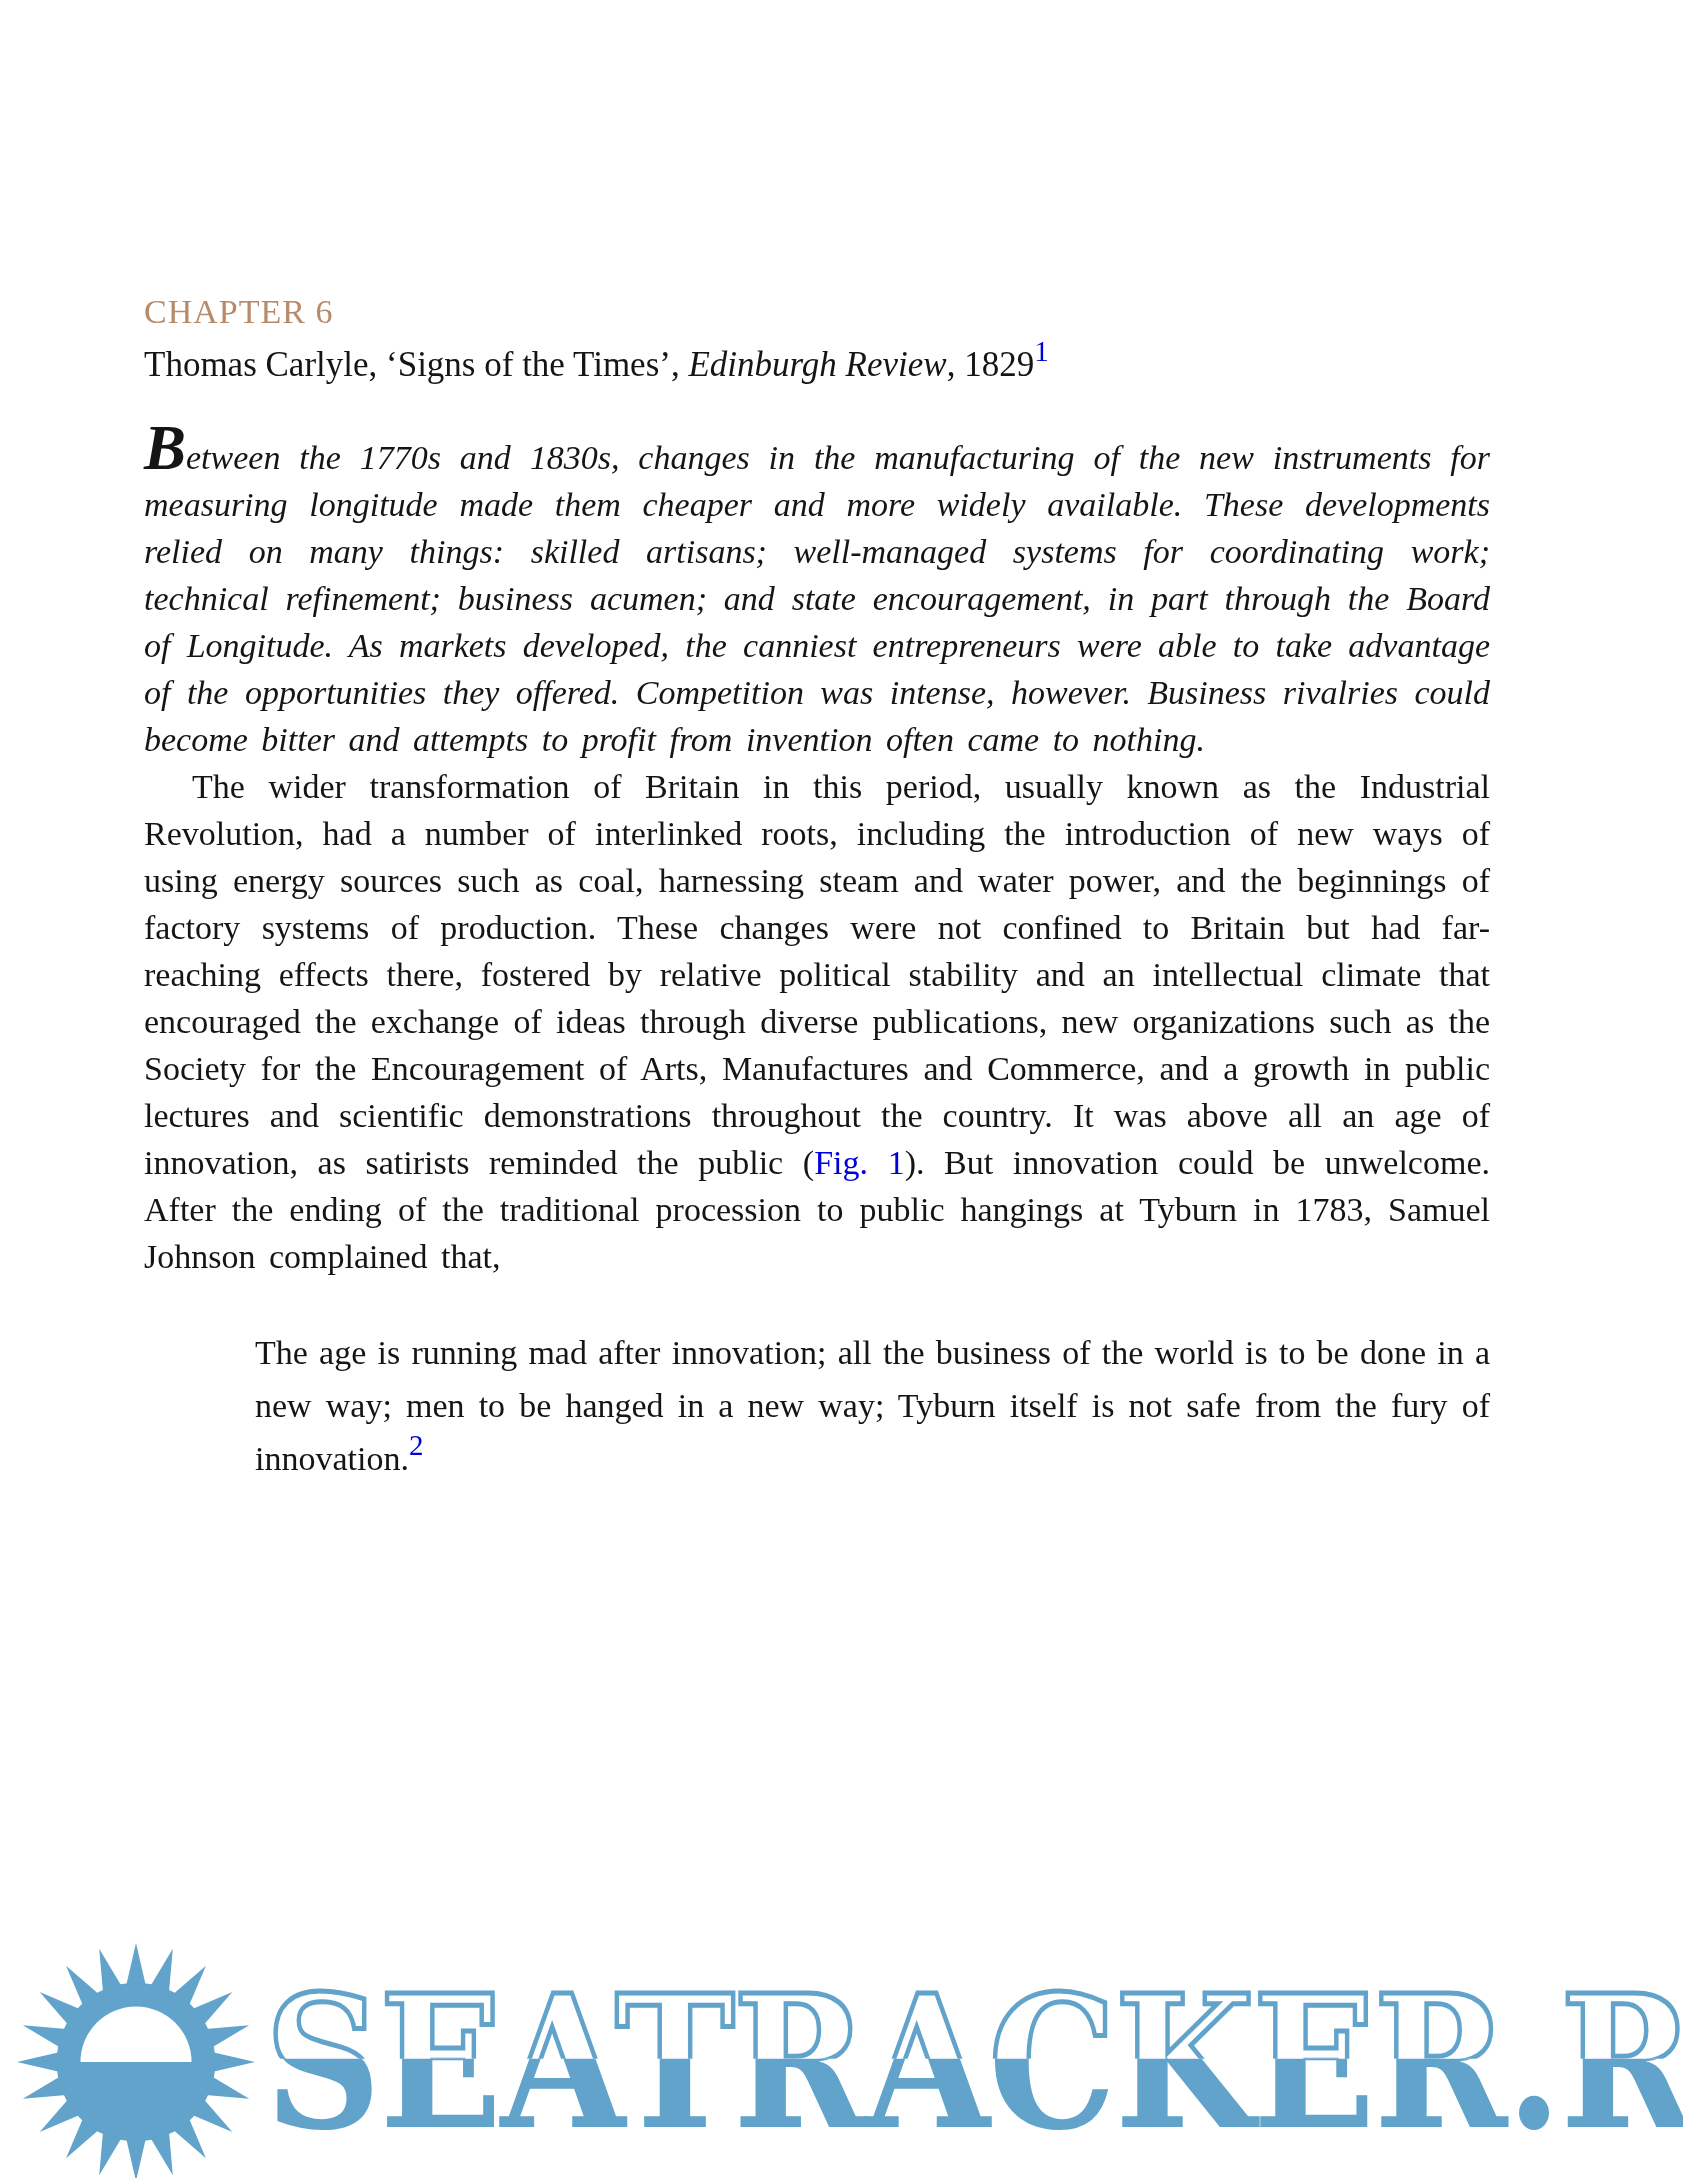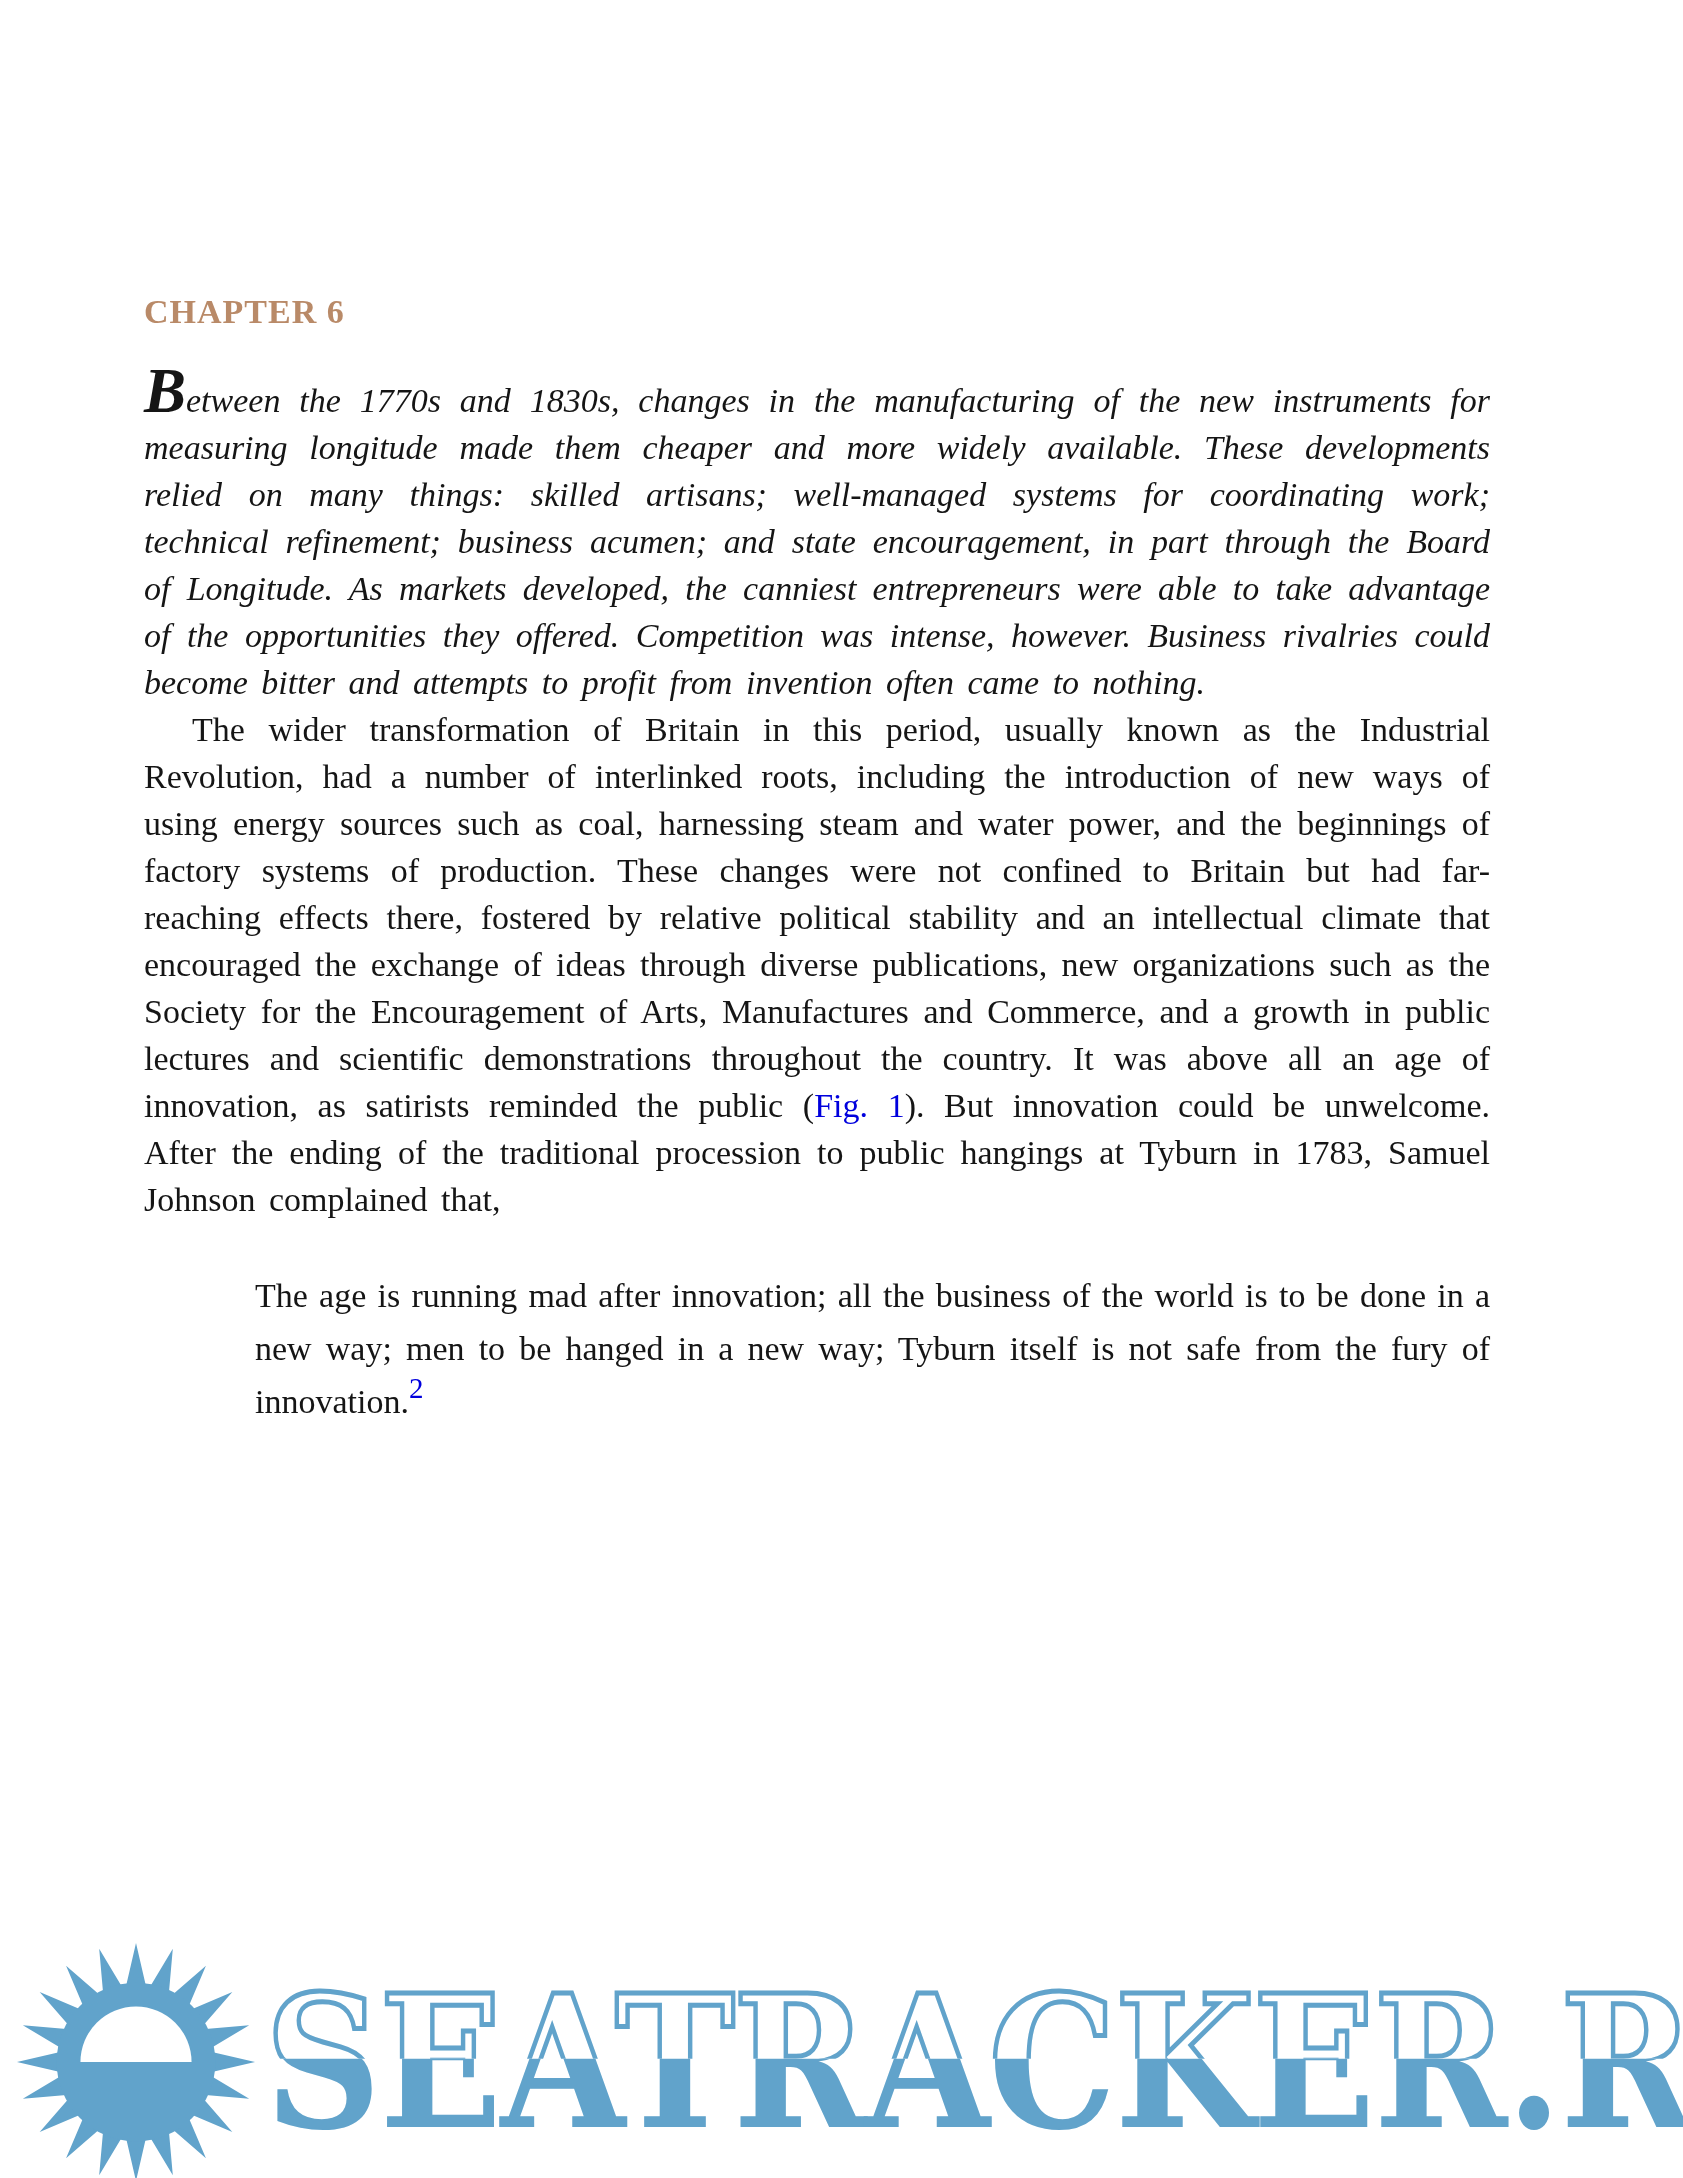--- a/index.html
+++ b/index.html
@@ -15,21 +15,21 @@
   body{
     width:1683px;height:2178px;
     position:relative;overflow:hidden;
     font-family:"Liberation Serif", serif;
     color:var(--ink);
   }
   .page-content{
     position:absolute;left:144px;top:293px;width:1346px;
   }
   .chapter-label{
-    font-size:34px;font-weight:bold;color:var(--tan);
+    font-size:34px;font-weight:normal;color:var(--tan);
     letter-spacing:1px;
   }
   .page-title{
     margin-top:26px;
     font-size:70px;font-weight:bold;color:var(--title-gray);
     letter-spacing:0.5px;line-height:1.05;
   }
   .epigraph{
     margin-top:40px;
     font-size:35px;font-style:italic;color:var(--epigraph-tan);
@@ -82,20 +82,23 @@
 </style>
 </head>
 <body>
 
 <div class="page-content">
 
   <div class="chapter-label">CHAPTER 6</div>
 
 
 
+  <div class="attribution">
+    <span>Thomas Carlyle, ‘Signs of the Times’, </span><em>Edinburgh Review</em><span>, 1829</span><a class="fnref">1</a>
+  </div>
 
   <p class="body-p first-para">
     <span class="initial">B</span><span>etween the 1770s and 1830s, changes in the manufacturing of the new instruments for measuring longitude made them cheaper and more widely available. These developments relied on many things: skilled artisans; well-managed systems for coordinating work; technical refinement; business acumen; and state encouragement, in part through the Board of Longitude. As markets developed, the canniest entrepreneurs were able to take advantage of the opportunities they offered. Competition was intense, however. Business rivalries could become bitter and attempts to profit from invention often came to nothing.</span>
   </p>
 
   <p class="body-p indent">
     <span>The wider transformation of Britain in this period, usually known as the Industrial Revolution, had a number of interlinked roots, including the introduction of new ways of using energy sources such as coal, harnessing steam and water power, and the beginnings of factory systems of production. These changes were not confined to Britain but had far-reaching effects there, fostered by relative political stability and an intellectual climate that encouraged the exchange of ideas through diverse publications, new organizations such as the Society for the Encouragement of Arts, Manufactures and Commerce, and a growth in public lectures and scientific demonstrations throughout the country. It was above all an age of innovation, as satirists reminded the public (</span><a class="fig-link">Fig. 1</a><span>). But innovation could be unwelcome. After the ending of the traditional procession to public hangings at Tyburn in 1783, Samuel Johnson complained that,</span>
   </p>
 
   <blockquote class="quote-block">

